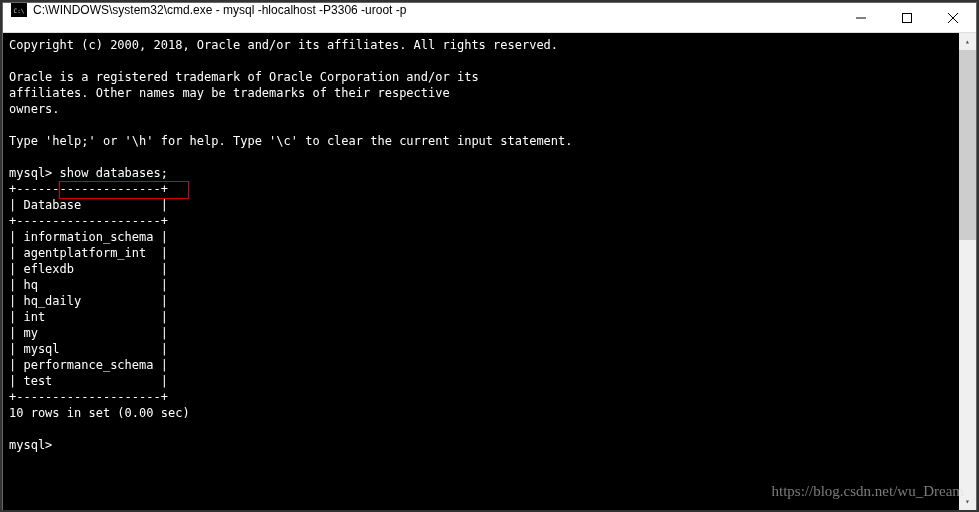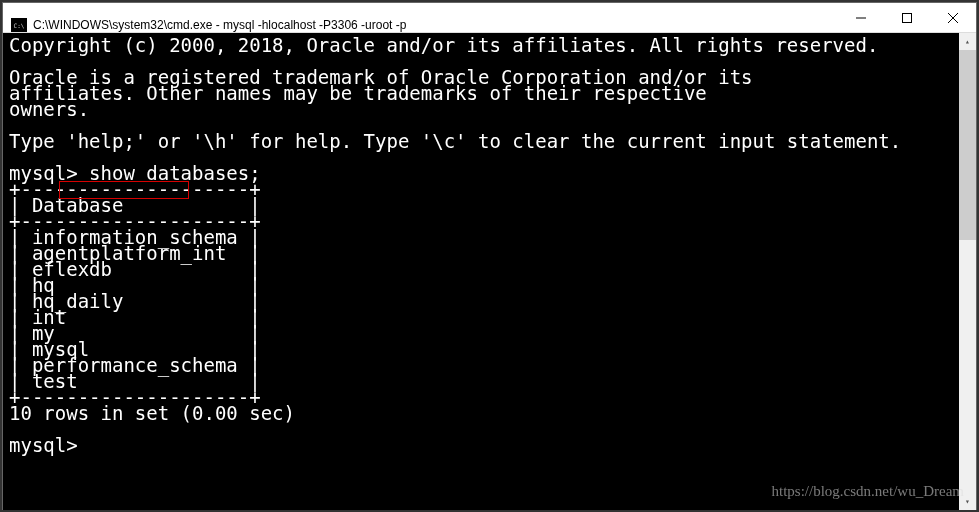--- a/index.html
+++ b/index.html
@@ -16,21 +16,21 @@
   height: 508px;
   background: #fff;
   border: 1px solid #666;
   position: relative;
   margin: 2px;
 }
 .titlebar {
   height: 30px;
   background: #fff;
   display: flex;
-  align-items: flex-end;
+  align-items: flex-start;
   border-bottom: 1px solid #ddd;
 }
 .title-icon {
   width: 16px;
   height: 14px;
   background: #000;
   margin: 0 6px 0 8px;
   position: relative;
   display: flex;
   align-items: center;
@@ -62,21 +62,21 @@
 .win-btn svg { width: 10px; height: 10px; }
 .terminal {
   background: #000;
   color: #fff;
   height: 477px;
   position: relative;
   overflow: hidden;
 }
 .terminal-content {
   padding: 4px 6px;
-  font-size: 19px;
+  font-size: 12px;
   line-height: 16px;
   white-space: pre;
   font-family: "NSimSun", "SimSun", Consolas, monospace;
   letter-spacing: 0;
 }
 .scrollbar {
   position: absolute;
   right: 0;
   top: 0;
   width: 17px;

